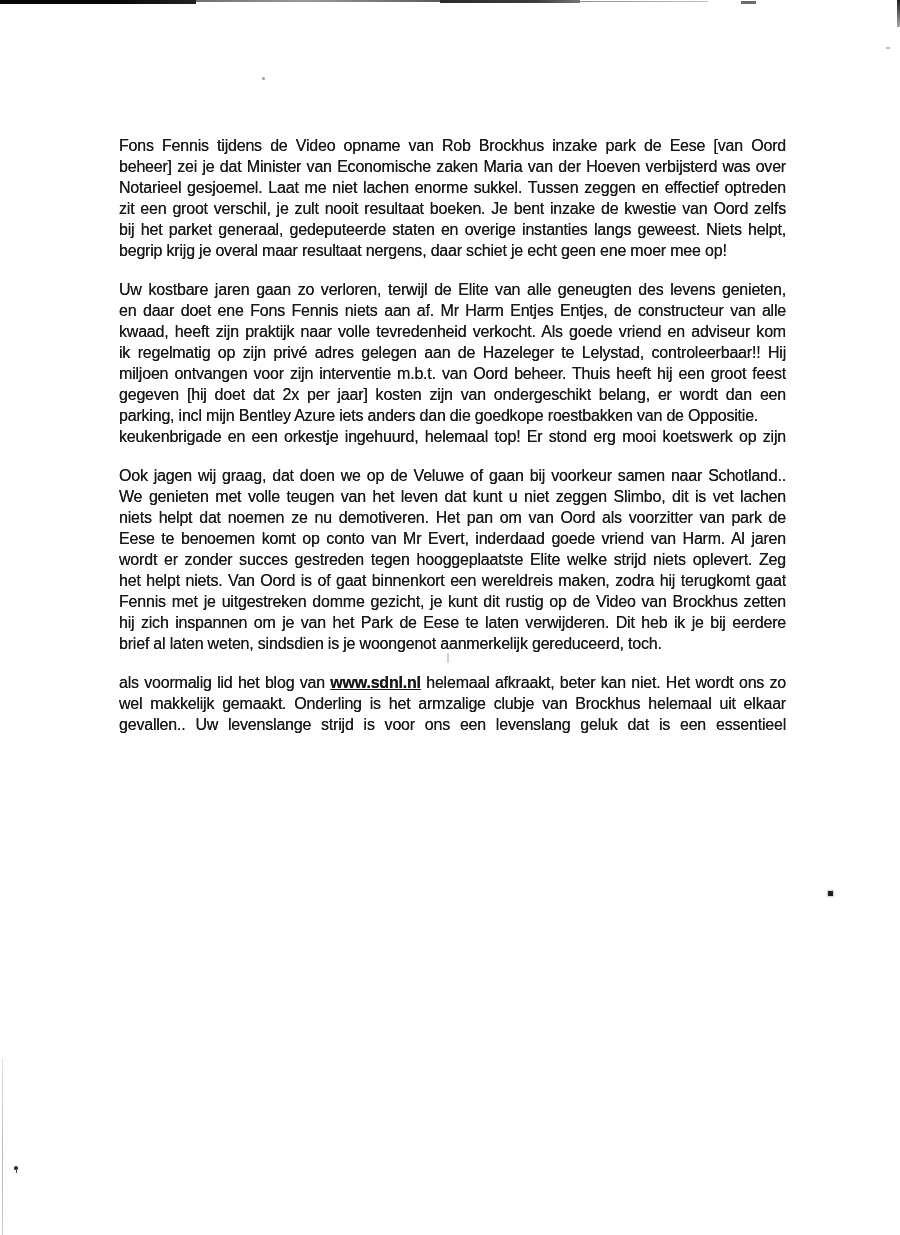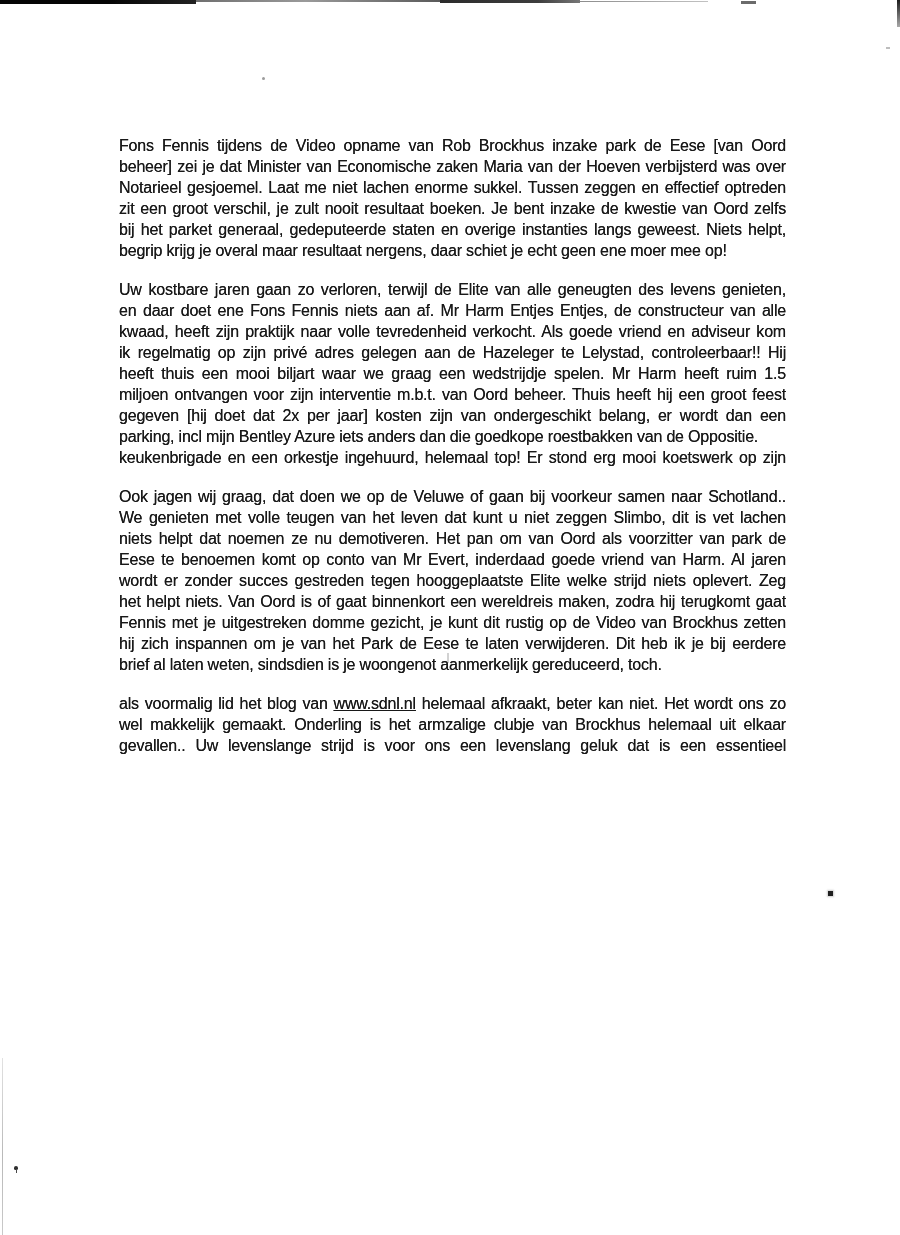--- a/index.html
+++ b/index.html
@@ -22,21 +22,21 @@
     margin-top:28px;
   }
   .para{margin:0 0 18px 0;}
   .jline{
     height:21px;line-height:21px;
     text-align:justify;
     text-align-last:justify;
     overflow:hidden;
   }
   .jline.last{text-align-last:left;}
-  .link{font-weight:normal;text-decoration:underline;}
+  .link{font-weight:bold;text-decoration:underline;}
 
   
   .artifact{position:absolute;pointer-events:none;}
   .tl1{top:0;left:0;width:196px;height:4px;background:linear-gradient(to right,#050505 0 55%,#222 100%);}
   .tl2{top:0;left:196px;width:244px;height:2px;background:linear-gradient(to right,#6f6f6f,#9a9a9a 45%,#5a5a5a);}
   .tl3{top:0;left:440px;width:140px;height:3px;background:linear-gradient(to right,#2b2b2b,#3d3d3d 70%,#777);}
   .tl4{top:1px;left:580px;width:128px;height:1px;background:linear-gradient(to right,#8d8d8d,#c2c2c2);}
   .tl5{top:1px;left:741px;width:15px;height:3px;background:#6b6b6b;}
   .right-edge{top:0;left:897px;width:3px;height:27px;background:linear-gradient(to bottom,#1c1c1c,#a9a9a9);}
   .right-speck{top:47px;left:886px;width:4px;height:2px;background:#bdbdbd;}
@@ -75,21 +75,20 @@
       <div class="jline" style="">zit een groot verschil, je zult nooit resultaat boeken. Je bent inzake de kwestie van Oord zelfs</div>
       <div class="jline" style="">bij het parket generaal, gedeputeerde staten en overige instanties langs geweest. Niets helpt,</div>
       <div class="jline last" style="">begrip krijg je overal maar resultaat nergens, daar schiet je echt geen ene moer mee op!</div>
     </div>
 
     <div class="para">
       <div class="jline" style="">Uw kostbare jaren gaan zo verloren, terwijl de Elite van alle geneugten des levens genieten,</div>
       <div class="jline" style="">en daar doet ene Fons Fennis niets aan af. Mr Harm Entjes Entjes, de constructeur van alle</div>
       <div class="jline" style="">kwaad, heeft zijn praktijk naar volle tevredenheid verkocht. Als goede vriend en adviseur kom</div>
       <div class="jline" style="">ik regelmatig op zijn privé adres gelegen aan de Hazeleger te Lelystad, controleerbaar!! Hij</div>
-      <div class="jline" style="">heeft thuis een mooi biljart waar we graag een wedstrijdje spelen. Mr Harm heeft ruim 1.5</div>
       <div class="jline" style="">miljoen ontvangen voor zijn interventie m.b.t. van Oord beheer. Thuis heeft hij een groot feest</div>
       <div class="jline" style="">gegeven [hij doet dat 2x per jaar] kosten zijn van ondergeschikt belang, er wordt dan een</div>
       <div class="jline last" style="">parking, incl mijn Bentley Azure iets anders dan die goedkope roestbakken van de Oppositie.</div>
       <div class="jline" style="">keukenbrigade en een orkestje ingehuurd, helemaal top! Er stond erg mooi koetswerk op zijn</div>
     </div>
 
     <div class="para">
       <div class="jline" style="">Ook jagen wij graag, dat doen we op de Veluwe of gaan bij voorkeur samen naar Schotland..</div>
       <div class="jline" style="">We genieten met volle teugen van het leven dat kunt u niet zeggen Slimbo, dit is vet lachen</div>
       <div class="jline" style="">niets helpt dat noemen ze nu demotiveren. Het pan om van Oord als voorzitter van park de</div>

